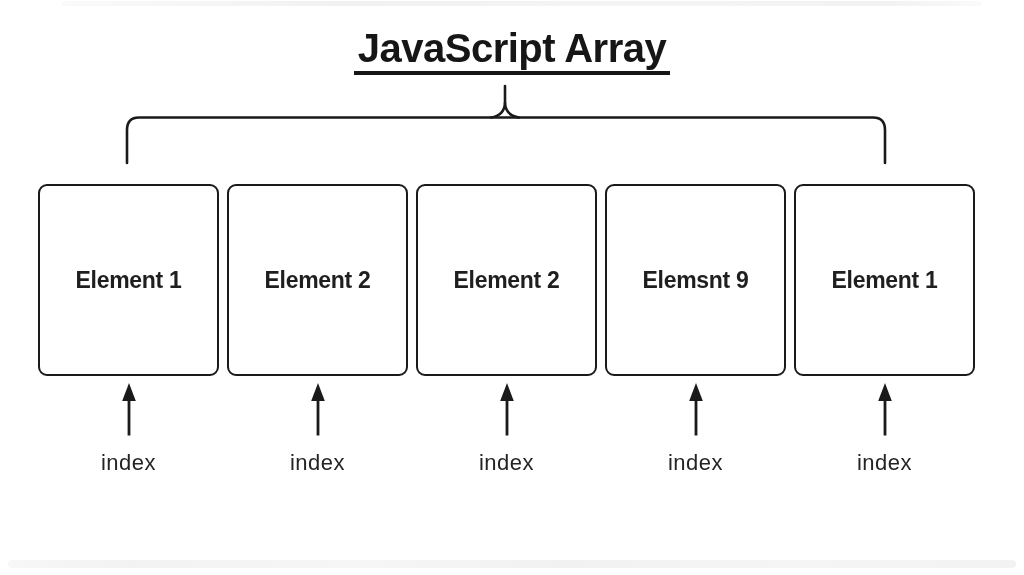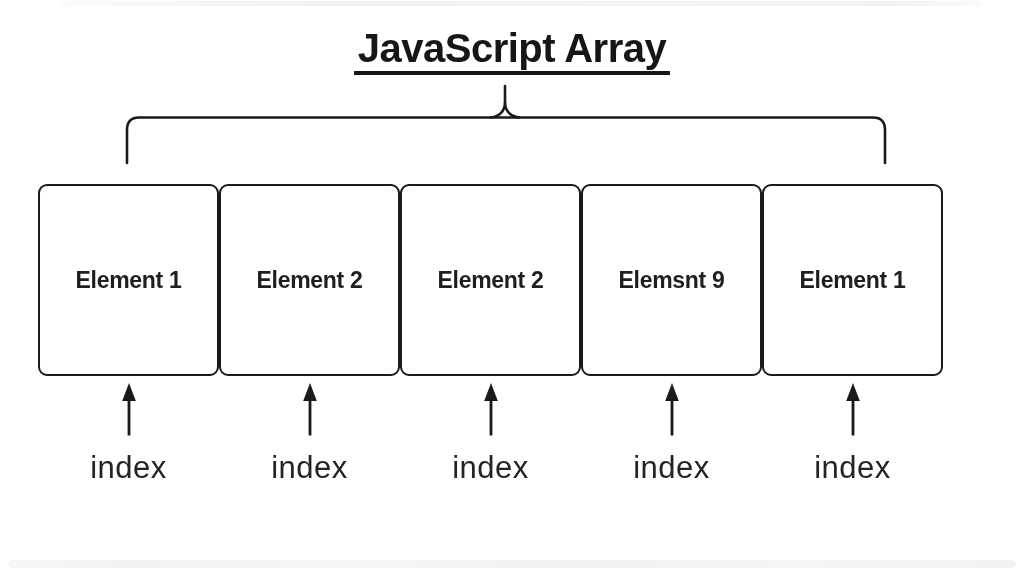--- a/index.html
+++ b/index.html
@@ -60,20 +60,21 @@
     top: 0;
     left: 0;
     pointer-events: none;
   }
 
   .cells {
     position: absolute;
     top: 184px;
     left: 38px;
     display: flex;
+    gap: 8px;
   }
   .cell {
     width: 181px;
     display: flex;
     flex-direction: column;
     align-items: center;
   }
   .box {
     box-sizing: border-box;
     width: 181px;
@@ -90,21 +91,21 @@
     font-weight: 700;
     letter-spacing: -0.3px;
     color: #1f1f1f;
   }
   .up-arrow {
     margin-top: 7px;
     display: block;
   }
   .index-label {
     margin-top: 13px;
-    font-size: 31px;
+    font-size: 22px;
     font-weight: 400;
     letter-spacing: 0.5px;
     color: #242424;
   }
 </style>
 </head>
 <body>
 
 <div id="canvas">
 

